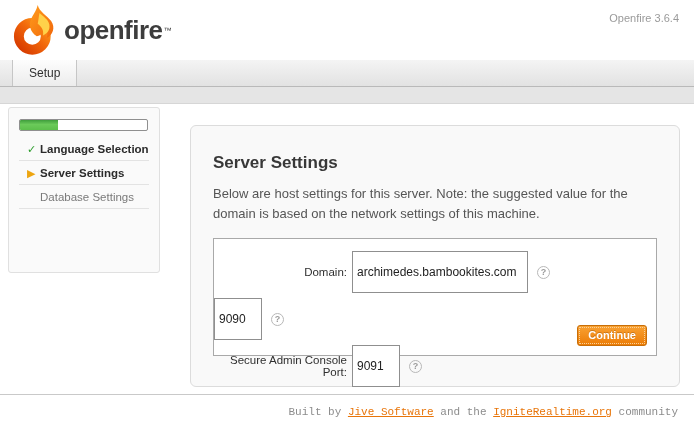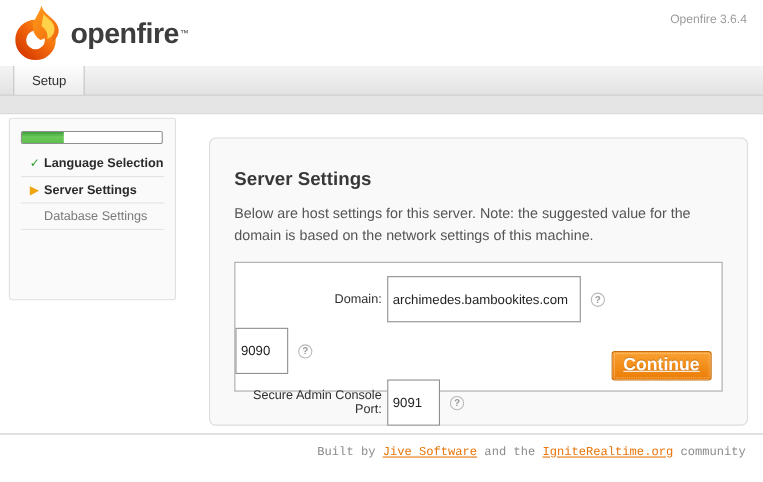--- a/index.html
+++ b/index.html
@@ -40,21 +40,21 @@
   .panel p { font-size:13px; color:#555; line-height:1.55; max-width:452px; margin-bottom:14px; }
 
   .formbox { position:relative; background:#fff; border:1px solid #a9a9a9; height:118px; padding:12px 12px 0 0; }
   .frow { display:flex; align-items:center; margin-bottom:5px; }
   .flabel { width:138px; flex:0 0 138px; text-align:right; font-size:11.5px; color:#2f2f2f; padding-right:5px; }
   .finput { border:1px solid #8f8f8f; font-size:12px; color:#222; padding:20px 4px; height:19px; font-family:"Liberation Sans","DejaVu Sans",sans-serif; }
   .finput.wide { width:176px; }
   .finput.narrow { width:48px; }
   .help { display:inline-flex; align-items:center; justify-content:center; width:13px; height:13px; border:1px solid #b8b8b8; border-radius:50%; color:#9b9b9b; font-size:9px; font-weight:bold; margin-left:9px; cursor:pointer; }
   .btn-row { position:absolute; right:9px; bottom:9px; }
-  .continue-btn { background:linear-gradient(#f9a132,#ec7c06); border:1px solid #c86e08; outline:1px dotted #f6d09a; outline-offset:-3px; border-radius:3px; color:#fff; font-size:16px; font-weight:bold; padding:3px 10px 4px; cursor:pointer; font-family:"Liberation Sans","DejaVu Sans",sans-serif; text-shadow:0 -1px 0 rgba(140,70,0,.4);text-decoration:underline; }
+  .continue-btn { background:linear-gradient(#f9a132,#ec7c06); border:1px solid #c86e08; outline:1px dotted #f6d09a; outline-offset:-3px; border-radius:3px; color:#fff; font-size:11px; font-weight:bold; padding:3px 10px 4px; cursor:pointer; font-family:"Liberation Sans","DejaVu Sans",sans-serif; text-shadow:0 -1px 0 rgba(140,70,0,.4); }
 
   
   .footer { position:absolute; left:0; right:0; bottom:0; height:38px; border-top:1px solid #c9c9c9; background:#fff;font-family:Liberation Mono, monospace; }
   .footer-text { position:absolute; right:16px; top:11px; font-size:11px; color:#8c8c8c; }
   .footer-text a { color:#e8750a; text-decoration:underline; cursor:pointer; }
 </style>
 </head>
 <body>
 
 <div class="page">

